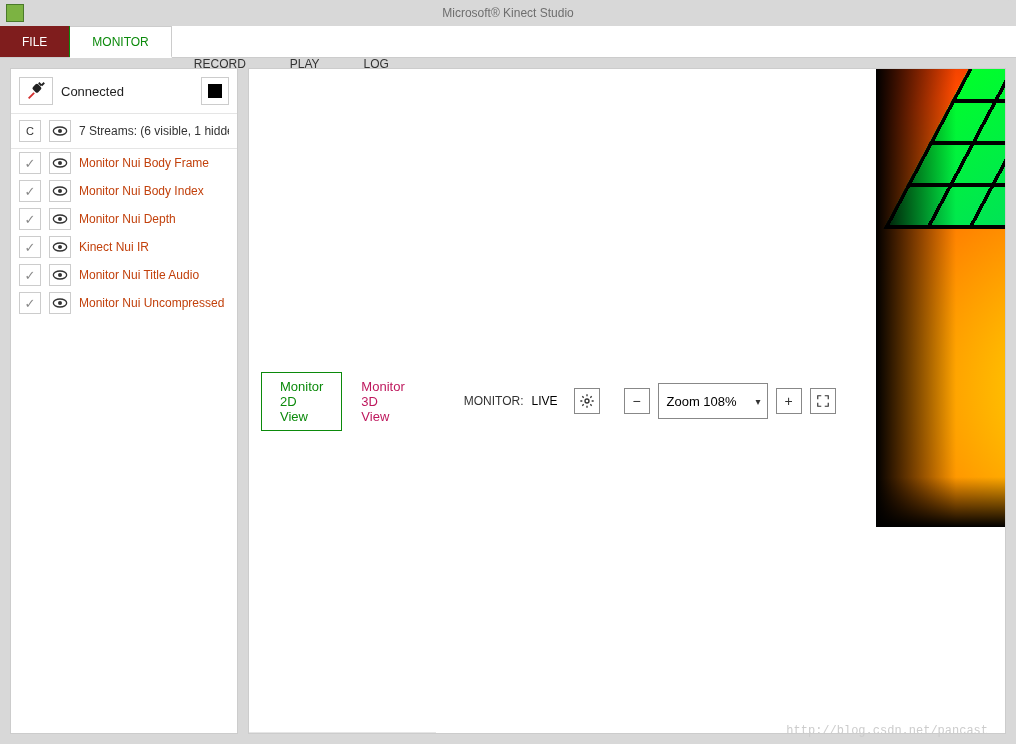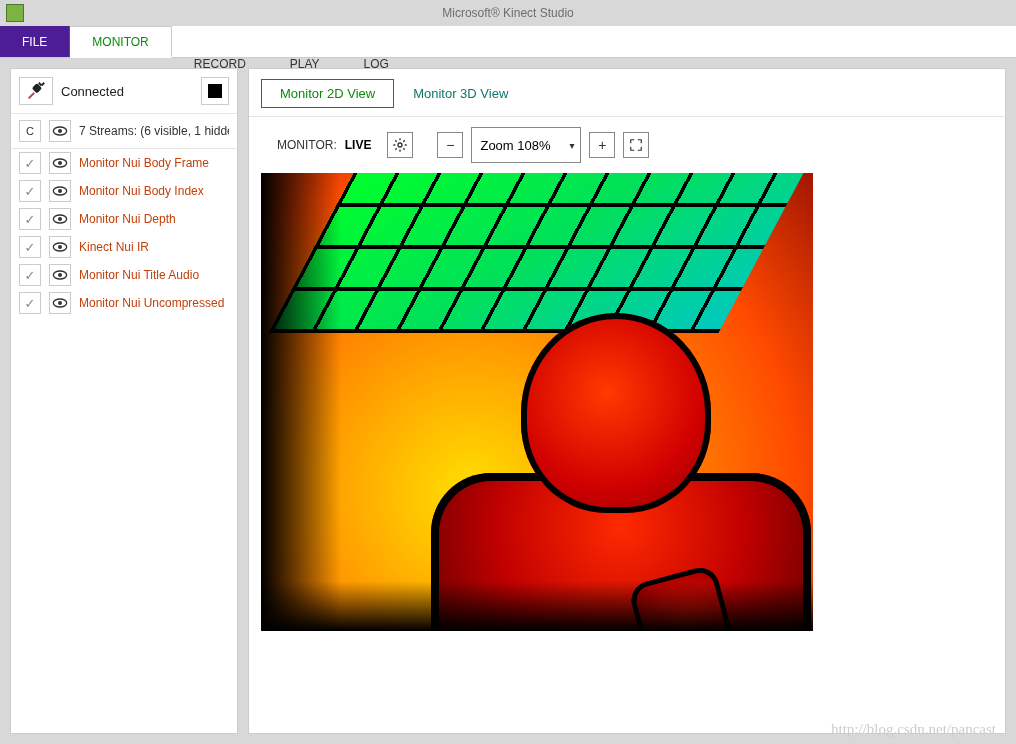--- a/index.html
+++ b/index.html
@@ -2,62 +2,62 @@
 <html><head>
 <meta charset="utf-8">
 <style>
   * { box-sizing: border-box; margin: 0; padding: 0; font-family: "Segoe UI", Arial, sans-serif; }
   body { background: #d8d8d8; width: 1016px; height: 744px; overflow: hidden; position: relative; }
   .titlebar { height: 26px; background: #d8d8d8; display: flex; align-items: center; position: relative; border-radius: 9px; }
   .app-icon { width: 18px; height: 18px; margin-left: 6px; background: #7cb342; border: 1px solid #4a7a2a; display: inline-block; }
   .title-text { position: absolute; left: 50%; transform: translateX(-50%); font-size: 12px; color: #6e6e6e; }
   .menubar { height: 32px; background: #fff; display: flex; align-items: stretch; border-bottom: 1px solid #ccc; }
   .menu-item { padding: 0 22px; display: flex; align-items: center; font-size: 12px; color: #333; cursor: pointer; border-right: 1px solid #ccc; }
-  .menu-item.file { background: #4c1d95; color: #fff; border-right: 1px solid #0b8a0b; }
+  .menu-item.file { background: #7f1d1d; color: #fff; border-right: 1px solid #0b8a0b; }
   .menu-item.active { background: #fff; color: #0b8a0b; border-top: 1px solid #ccc; border-bottom: 2px solid #fff; margin-bottom: -1px; }
   .menu-item.plain { border-right: none; margin-top: 38px; }
   .workspace { display: flex; padding: 10px; gap: 10px; height: calc(100% - 58px); }
   .left-panel { width: 228px; background: #fff; border: 1px solid #ccc; display: flex; flex-direction: column; overflow: hidden; }
   .conn-row { display: flex; align-items: center; padding: 8px; border-bottom: 1px solid #e5e5e5; gap: 8px; justify-content: space-between; }
   .conn-icon-box { width: 34px; height: 28px; border: 1px solid #ccc; display: flex; align-items: center; justify-content: center; }
   .conn-text { font-size: 13px; color: #222; }
   .stop-box { width: 28px; height: 28px; border: 1px solid #ccc; margin-left: auto; display: flex; align-items: center; justify-content: center; }
   .stop-sq { width: 14px; height: 14px; background: #000; }
   .time-row { padding: 6px 8px; text-align: right; font-size: 12px; color: #333; border-bottom: 1px solid #e5e5e5; }
   .streams-row { display: flex; align-items: center; padding: 6px 8px; gap: 8px; border-bottom: 1px solid #e5e5e5; }
   .small-btn { width: 22px; height: 22px; border: 1px solid #ccc; display: flex; align-items: center; justify-content: center; font-size: 11px; color: #333; cursor: pointer; background: #fff; }
   .streams-text { font-size: 12px; color: #333; white-space: nowrap; overflow: hidden; flex: 1; }
   .stream-list { flex: 1; overflow: hidden; }
   .stream-item { display: flex; align-items: center; padding: 4px 8px; gap: 8px; height: 28px; }
   .check-box { width: 22px; height: 22px; border: 1px solid #ccc; display: flex; align-items: center; justify-content: center; color: #888; font-size: 13px; }
   .eye-box { width: 22px; height: 22px; border: 1px solid #ccc; display: flex; align-items: center; justify-content: center; }
   .stream-label { font-size: 12px; color: #c2410c; white-space: nowrap; overflow: hidden; }
-  .right-panel { flex: 1; background: #fff; border: 1px solid #ccc; display: flex; flex-direction: column; overflow: hidden; }
+  .right-panel { flex: 1; background: #fff; border: 1px solid #ccc; display: flex; flex-direction: row; overflow: hidden; }
   .view-tabs { display: flex; align-items: center; padding: 10px 12px 8px 12px; gap: 0; border-bottom: 1px solid #e5e5e5; }
-  .view-tab { padding: 6px 18px; font-size: 13px; color: #0f766e; cursor: pointer; border: 1px solid transparent; }
+  .view-tab { padding: 6px 18px; font-size: 13px; color: #be185d; cursor: pointer; border: 1px solid transparent; }
   .view-tab.active { color: #0b8a0b; border: 1px solid #0b8a0b; }
   .toolbar { display: flex; align-items: center; padding: 10px 28px; gap: 8px; }
   .mon-label { font-size: 12px; color: #333; }
-  .mon-live { font-size: 12px; font-weight: bold; color: #000; margin-right: 8px; }
+  .mon-live { font-size: 12px; font-weight: normal; color: #000; margin-right: 8px; }
   .tbtn { width: 26px; height: 26px; border: 1px solid #888; display: flex; align-items: center; justify-content: center; background: #fff; cursor: pointer; font-size: 14px; color: #333; }
   .zoom-select { height: 36px; border: 1px solid #888; padding: 0 18px 0 8px; font-size: 13px; display: flex; align-items: center; position: relative; min-width: 110px; cursor: pointer; }
   .zoom-select::after { content: "▾"; position: absolute; right: 6px; font-size: 10px; color: #333; }
   .viewport { flex: 1; padding: 0 12px 12px 12px; }
   .depth-img { width: 552px; height: 458px; background: #000; position: relative; overflow: hidden; }
   .grad-bg { position: absolute; inset: 0; background: radial-gradient(circle at 38% 70%, #ffe000 0%, #ff9500 35%, #ff4a00 70%, #a01500 100%); }
   .ceiling { position: absolute; top: 0; left: 50px; width: 450px; height: 160px; transform: skewX(-28deg); background:
     repeating-linear-gradient(0deg, #000 0 4px, transparent 4px 42px),
     repeating-linear-gradient(90deg, #000 0 4px, transparent 4px 42px),
     linear-gradient(135deg, #00ff2a 0%, #00e05a 50%, #00c8c0 100%); }
   .blk-l { position: absolute; top: 0; left: 0; width: 80px; height: 100%; background: linear-gradient(90deg, #000 0%, rgba(0,0,0,0) 100%); }
   .blk-b { position: absolute; bottom: 0; left: 0; width: 100%; height: 50px; background: linear-gradient(0deg, #000 0%, rgba(0,0,0,0) 100%); }
   .head { position: absolute; top: 140px; left: 260px; width: 190px; height: 200px; border-radius: 50% 50% 45% 45%; background: radial-gradient(circle at 45% 40%, #ff3a00 0%, #d00000 60%, #8a0000 100%); box-shadow: 0 0 0 6px #000 inset; }
   .body { position: absolute; top: 300px; left: 170px; width: 380px; height: 180px; border-radius: 60px 60px 0 0; background: radial-gradient(circle at 50% 30%, #ff2a00 0%, #c00000 55%, #600000 100%); box-shadow: 0 0 0 8px #000 inset; }
   .hand { position: absolute; top: 400px; left: 380px; width: 90px; height: 120px; background: radial-gradient(circle at 50% 50%, #ff1a00 0%, #b00000 80%); border-radius: 20px; transform: rotate(-15deg); box-shadow: 0 0 0 5px #000 inset; }
-  .watermark { position: absolute; right: 20px; bottom: 6px; font-family: Liberation Serif, serif; font-size: 15px; color: #ccc; pointer-events: none; }
+  .watermark { position: absolute; right: 28px; bottom: 6px; font-family: Liberation Mono, monospace; font-size: 12px; color: #ccc; pointer-events: none; }
   svg.eye { width: 16px; height: 12px; }
   svg.plug { width: 22px; height: 22px; }
 </style>
 </head>
 <body>
 
 <div class="titlebar">
   <span class="app-icon"></span>
   <span class="title-text">Microsoft® Kinect Studio</span>
 </div>

